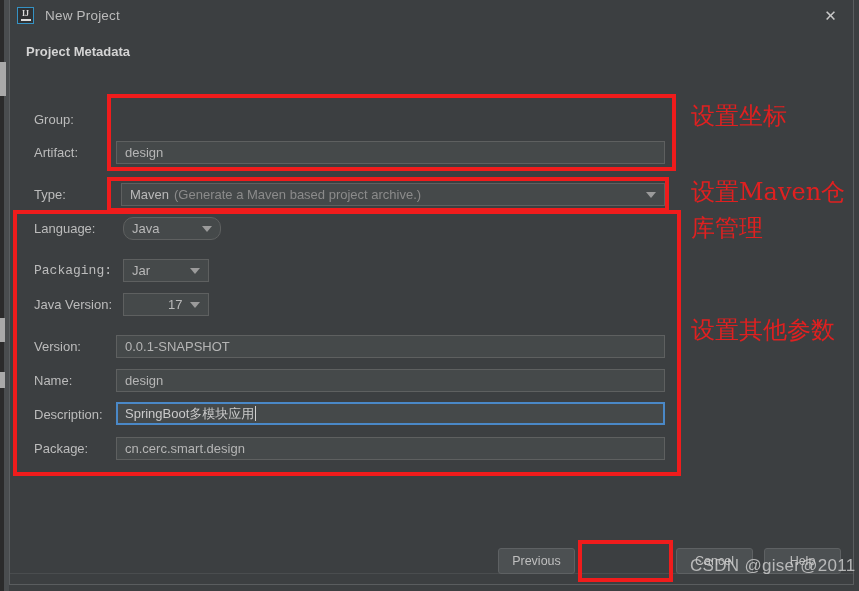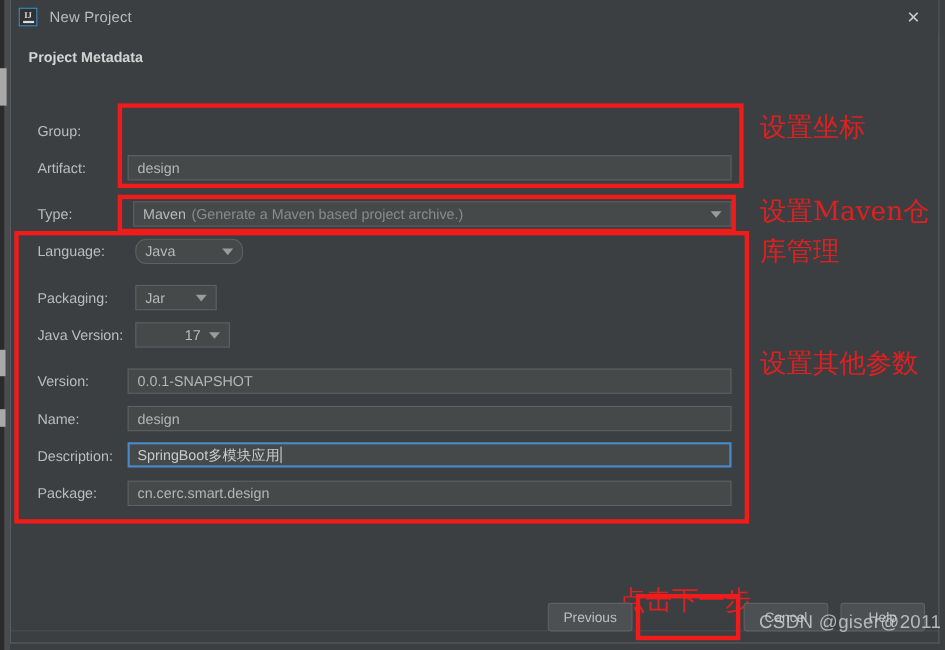--- a/index.html
+++ b/index.html
@@ -246,42 +246,42 @@
   </div>
 
   <div class="content">
 
     <div class="section-heading">Project Metadata</div>
 
     <div class="row-label" style="left:24px; top:81px;">Group:</div>
     <div class="row-label" style="left:24px; top:114px;">Artifact:</div>
     <div class="row-label" style="left:24px; top:156px;">Type:</div>
     <div class="row-label" style="left:24px; top:190px;">Language:</div>
-    <div class="row-label" style="left:24px; top:232px;">Packaging:</div>
+    <div class="row-label" style="left:24px; top:232px;font-family:Liberation Mono, monospace;">Packaging:</div>
     <div class="row-label" style="left:24px; top:266px;">Java Version:</div>
     <div class="row-label" style="left:24px; top:308px;">Version:</div>
     <div class="row-label" style="left:24px; top:342px;">Name:</div>
     <div class="row-label" style="left:24px; top:376px;">Description:</div>
     <div class="row-label" style="left:24px; top:410px;">Package:</div>
 
     <div class="field" style="left:106px; top:110px; width:549px;">
       <span>design</span>
     </div>
 
     <div class="combo" style="left:111px; top:152px; width:544px;">
       <span class="combo-text">Maven</span>
       <span class="combo-hint">(Generate a Maven based project archive.)</span>
       <span class="arrow"></span>
     </div>
 
     <div class="combo" style="left:113px; top:186px; width:98px;border-radius:10px;">
       <span class="combo-text">Java</span>
       <span class="arrow"></span>
     </div>
-    <div class="combo" style="left:113px; top:228px; width:74px;">
+    <div class="combo" style="left:113px; top:228px; width:86px;">
       <span class="combo-text">Jar</span>
       <span class="arrow"></span>
     </div>
     <div class="combo" style="left:113px; top:262px; width:86px;padding-left:36px;">
       <span class="combo-text">17</span>
       <span class="arrow"></span>
     </div>
 
     <div class="field" style="left:106px; top:304px; width:549px;">
       <span>0.0.1-SNAPSHOT</span>
@@ -298,21 +298,20 @@
     </div>
 
     <div class="redbox" style="left:97px; top:63px;  width:569px; height:77px;"></div>
     <div class="redbox" style="left:97px; top:146px; width:562px; height:35px;"></div>
     <div class="redbox" style="left:3px;  top:179px; width:668px; height:266px;"></div>
 
     <div class="annot" style="left:681px; top:70px;">设置坐标</div>
     <div class="annot" style="left:681px; top:146px;">设置Maven仓</div>
     <div class="annot" style="left:681px; top:182px;">库管理</div>
     <div class="annot" style="left:681px; top:284px;">设置其他参数</div>
-    <div class="annot" style="left:553px; top:500px;">点击下一步</div>
 
   </div>
 
   <div class="buttonbar">
     <div class="bottom-sep"></div>
 
     <div class="btn" style="left:488px; width:77px;">Previous</div>
     <div class="btn" style="left:666px; width:77px;">Cancel</div>
     <div class="btn" style="left:754px; width:77px;">Help</div>
 

